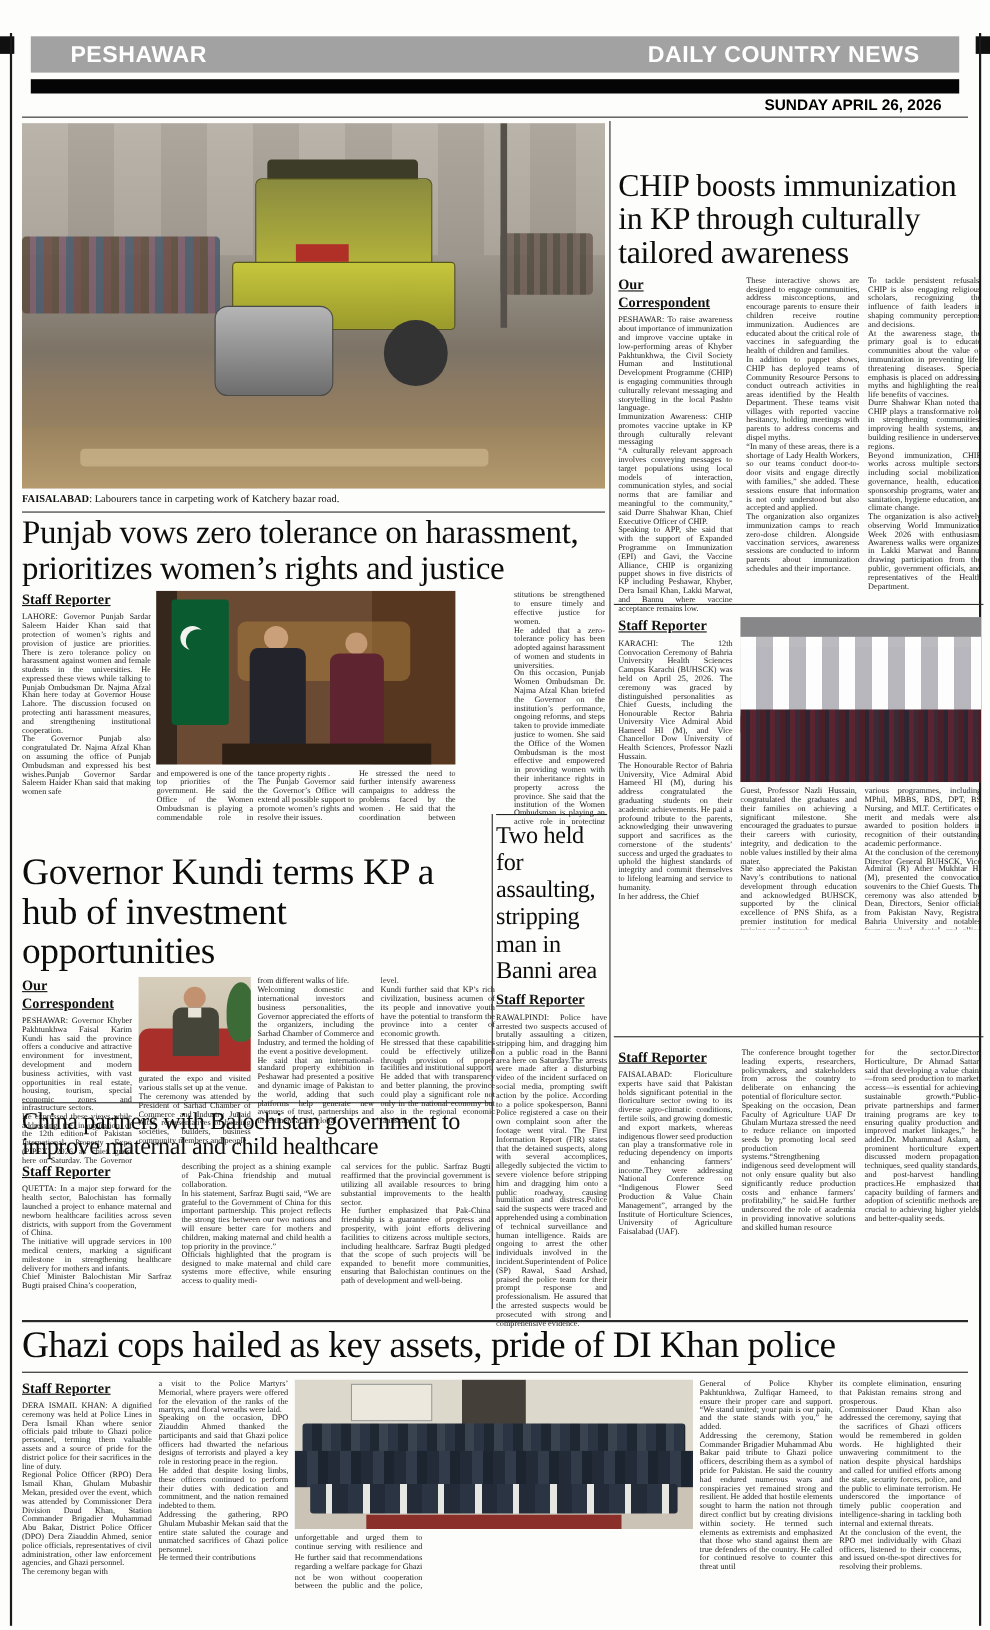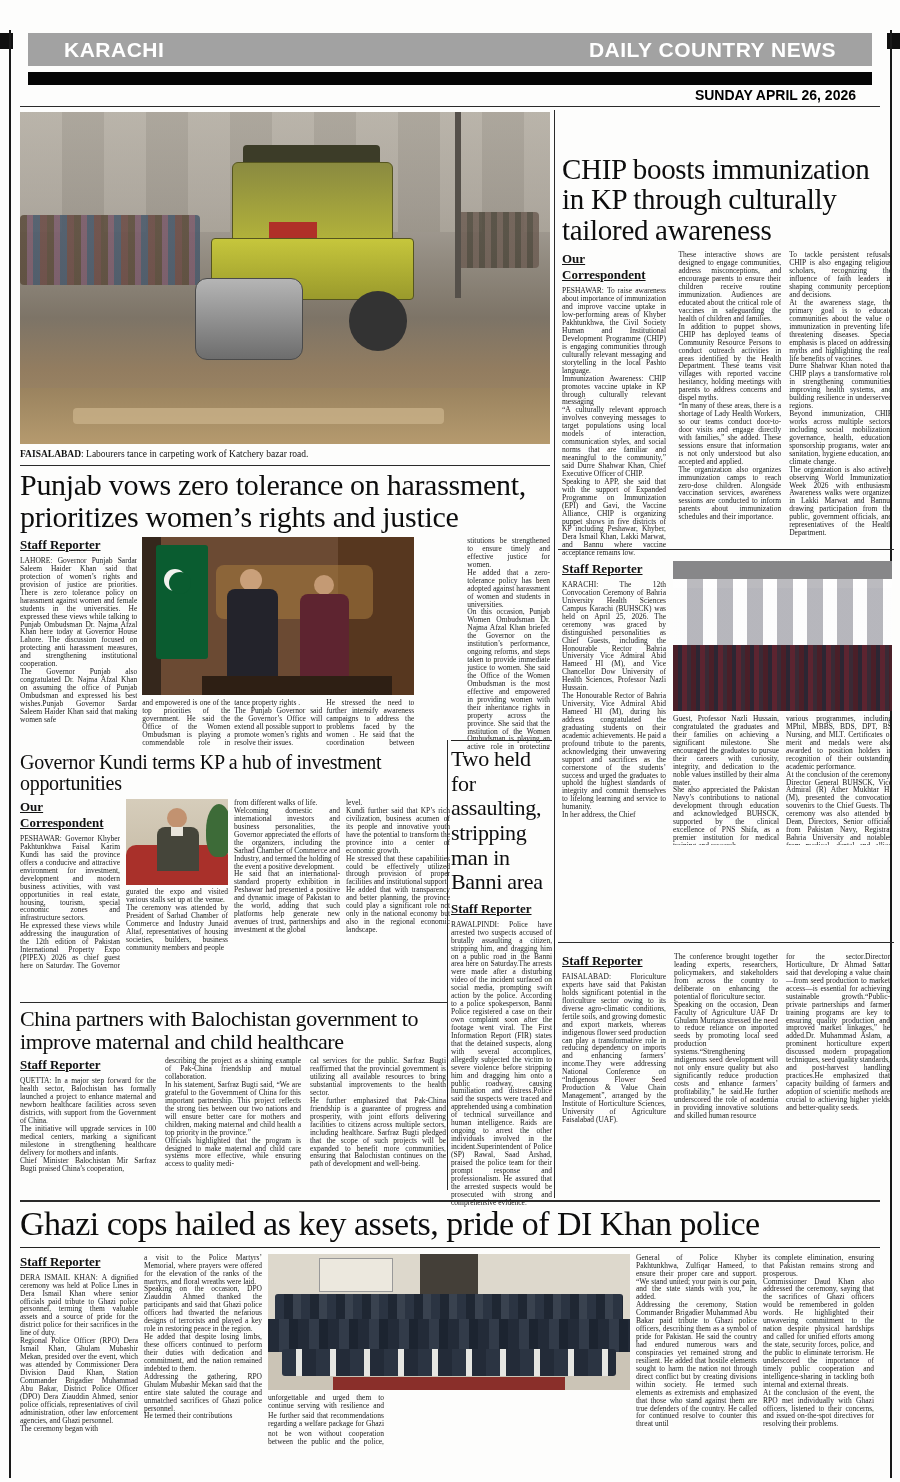--- a/index.html
+++ b/index.html
@@ -29,21 +29,21 @@
   #rule-left1{left:20px;top:465px;width:530px;}
   #punjab{position:absolute;left:20px;top:469px;width:530px;}
   #punjab .hl{font-size:30px;}
   #punjab .body{gap:5px;height:212px;margin-top:5px;}
   #punjab .p1{width:146px;}
   #punjab .pmid{width:272px;}
   #punjab .p3{width:103px;margin-left:48px;}
   #punjab .subrow{display:flex;gap:4px;margin-top:4px;height:48px;}
   #punjab .subrow .coltext{width:88px;}
   #kundi{position:absolute;left:20px;top:752px;width:430px;}
-  #kundi .hl{font-size:20px;max-width:392px;}
+  #kundi .hl{font-size:34px;max-width:392px;margin-top:24px;}
   #kundi .body{gap:6px;height:170px;margin-top:5px;}
   #kundi .k1{width:100px;}#kundi .k2{width:102px;}#kundi .k3{width:106px;}#kundi .k4{width:104px;}
   #rule-kundi{left:20px;top:1002px;width:428px;}
   #china{position:absolute;left:20px;top:1007px;width:428px;}
   #china .hl{font-size:22px;max-width:402px;letter-spacing:-.4px;}
   #china .body{gap:9px;height:130px;margin-top:4px;}
   #china .body .coltext{width:136px;}
   #twoheld{position:absolute;left:451px;top:740px;width:101px;border-top:1px solid #222;padding-top:6px;}
   #twoheld .hl{font-size:22px;letter-spacing:-.3px;line-height:1.12;}
   #twoheld .coltext{height:340px;margin-top:3px;}
@@ -125,21 +125,21 @@
 </head>
 <body>
 
 <div class="page">
   <div class="corner l"></div>
   <div class="corner r"></div>
   <div class="edge l"></div>
   <div class="edge r"></div>
 
   <div class="graybar">
-    <span>KARACHI</span>
+    <span>PESHAWAR</span>
     <span>DAILY COUNTRY NEWS</span>
   </div>
   <div class="blackbar"></div>
   <div class="dateline">SUNDAY APRIL 26, 2026</div>
   <div class="hrule" style="left:20px;top:106px;width:860px;"></div>
 
   <figure id="top-photo" class="scene ph-road">
     <div class="bldgs"></div>
     <div class="crowd1"></div>
     <div class="crowd2"></div>

